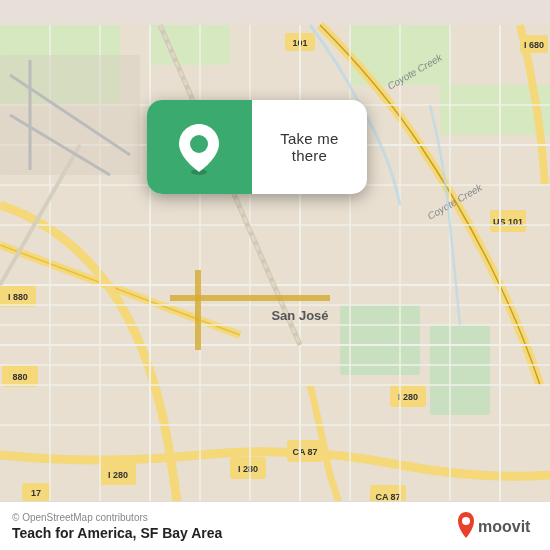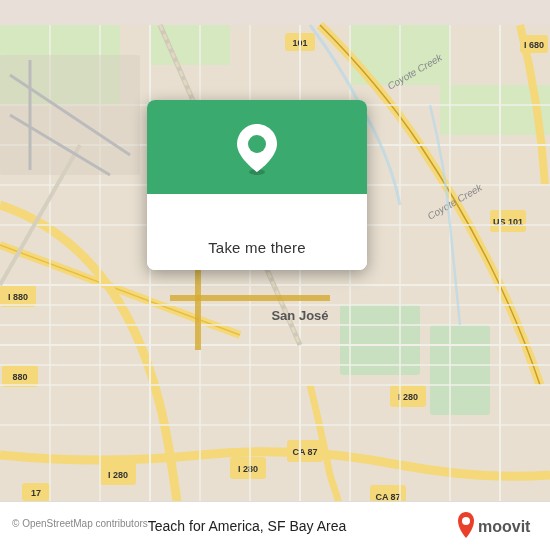--- a/index.html
+++ b/index.html
@@ -26,27 +26,26 @@
       width: 100%; height: 100%;
     }
 
     
     #popup-card {
       position: absolute;
       top: 100px;
       left: 147px;
       width: 220px;
       background: white;
-      border-radius: 8px;
+      border-radius: 15px;
       box-shadow: 0 4px 16px rgba(0,0,0,0.35);
       overflow: hidden;
       display: flex;
-      flex-direction: column;
+      flex-direction: row;
       align-items: center;
-      gap: 31px;
     }
 
     #popup-green {
       width: 100%;
       background: #3aaa6e;
       display: flex;
       justify-content: center;
       align-items: center;
       padding: 22px 0 18px 0;
     }
@@ -80,32 +79,32 @@
       padding: 8px 12px 8px 12px;
       display: flex;
       align-items: center;
       justify-content: space-between;
       border-top: 1px solid #ddd;
       z-index: 10;
     }
 
     #bottom-left {
       display: flex;
-      flex-direction: row;
+      flex-direction: column;
     }
 
     #copyright-text {
       font-size: 10px;
       color: #888;
       margin-bottom: 2px;
     }
 
     #location-name {
       font-size: 14px;
-      font-weight: 400;
+      font-weight: 700;
       color: #222;
     }
 
     #moovit-logo {
       display: flex;
       align-items: flex-end;
       gap: 0px;
     }
   </style>
 </head>

